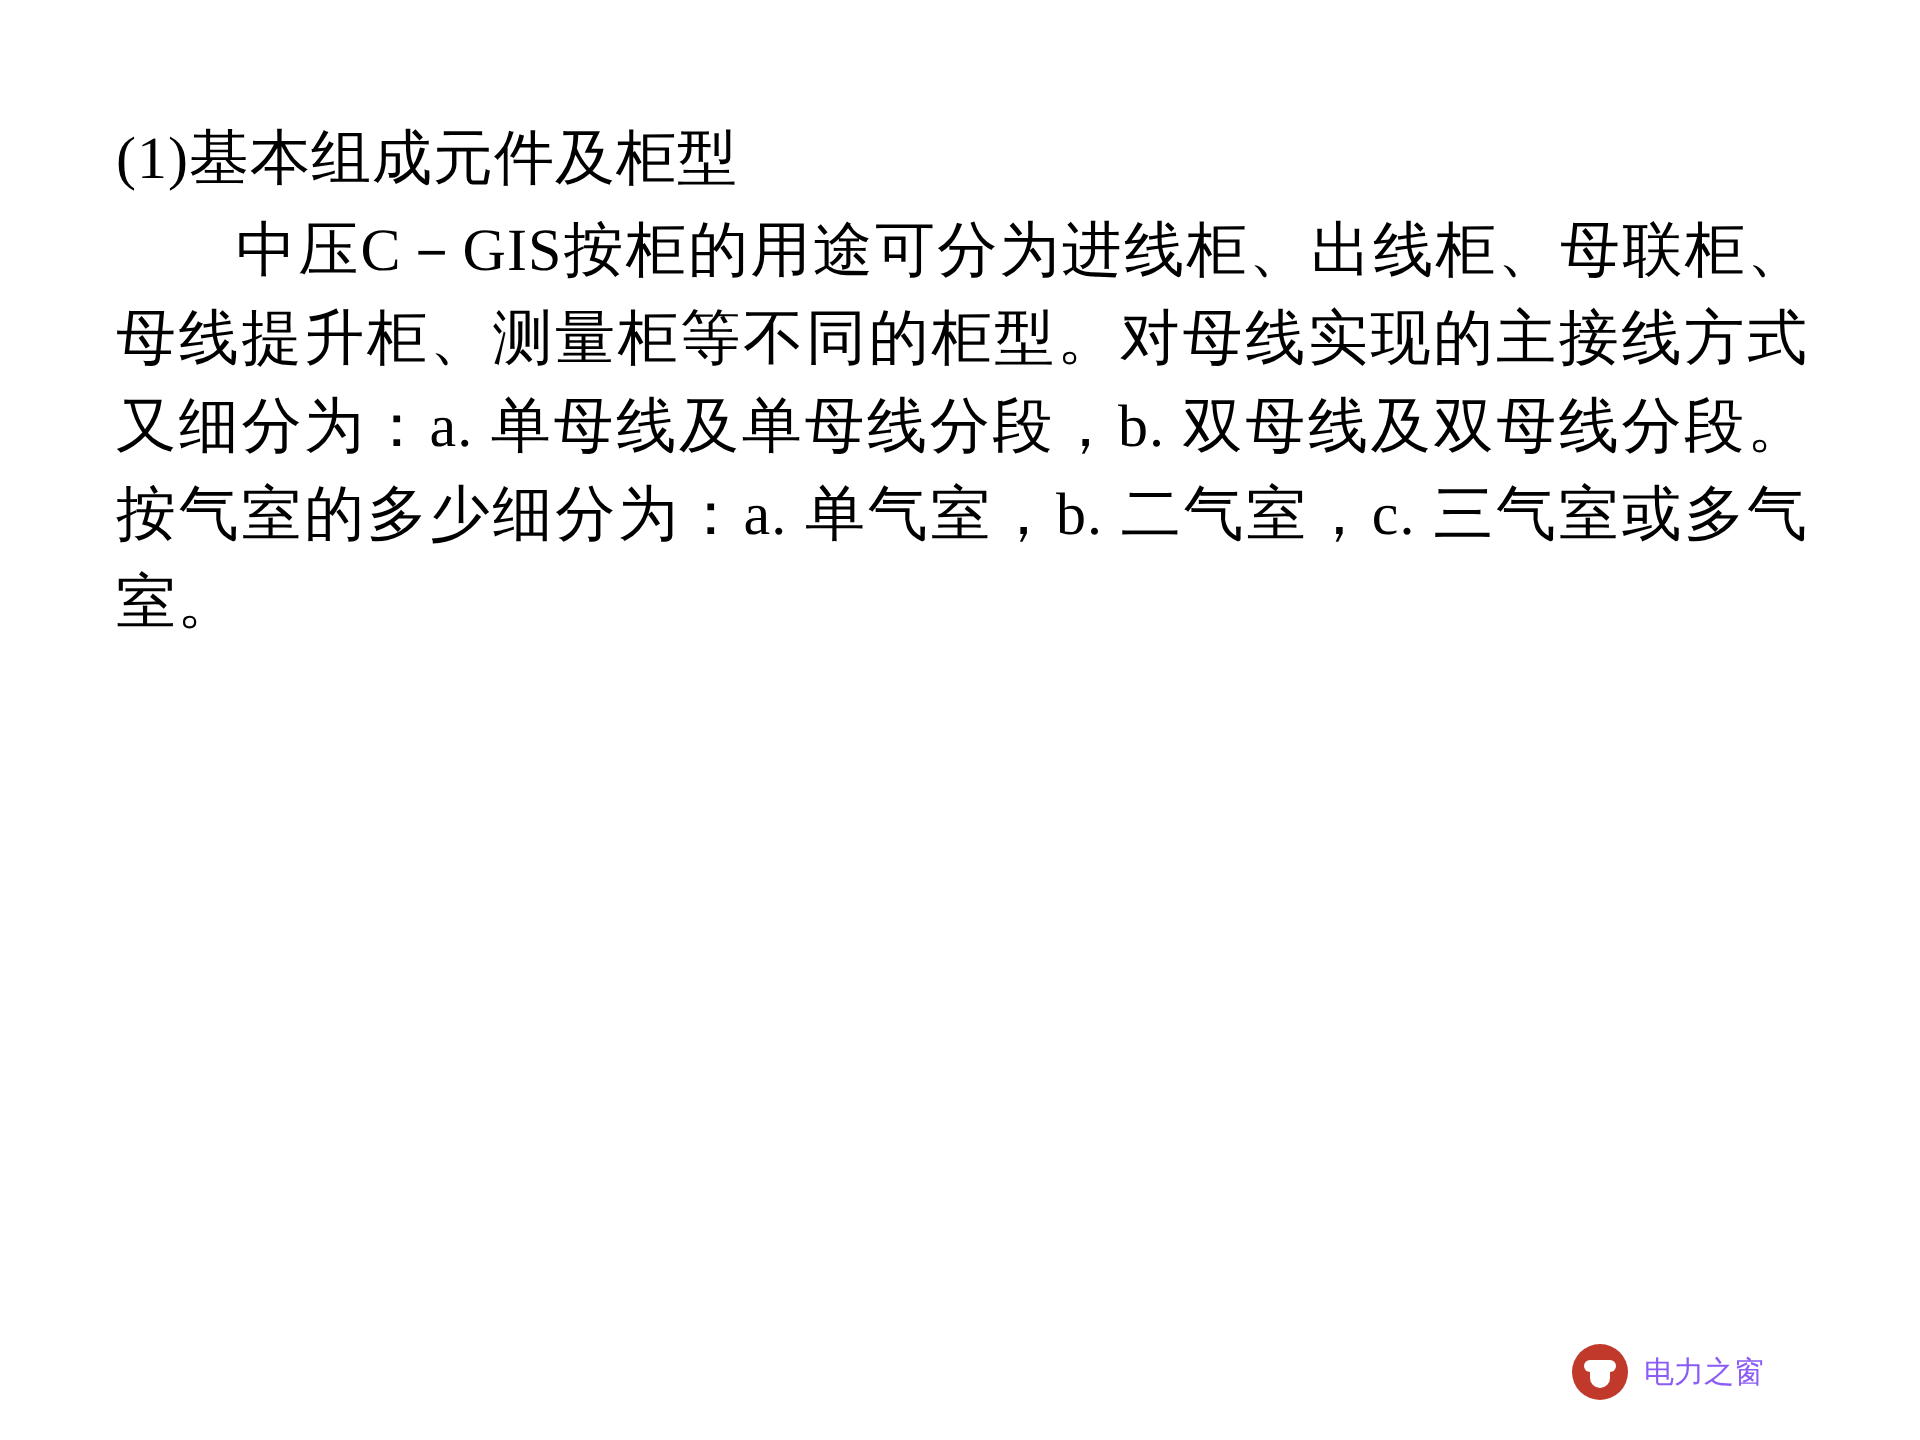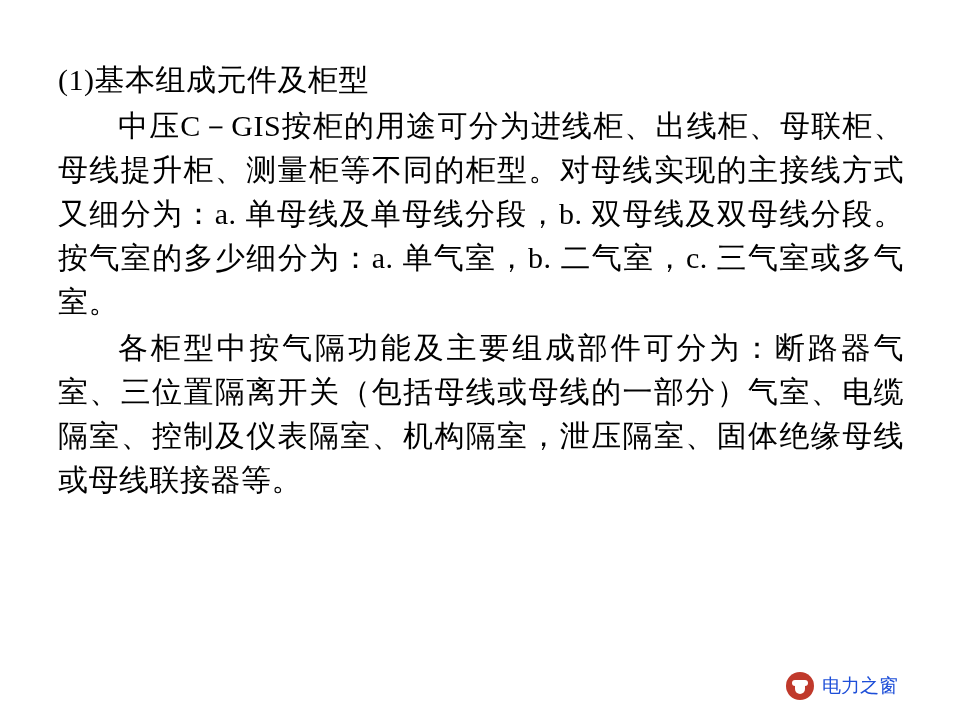--- a/index.html
+++ b/index.html
@@ -73,36 +73,35 @@
     position: absolute;
     left: 9px;
     top: 14px;
     width: 10px;
     height: 8px;
     border-radius: 0 0 5px 5px;
     background: #ffffff;
   }
   .logo-text {
     font-family: Liberation Mono, monospace;
-    font-size: 19px;
-    color: #1d4ed8;
+    font-size: 15px;
+    color: #8b5cf6;
     white-space: nowrap;
   }
 </style>
 </head>
 <body>
 
 <div class="slide">
 
   <div class="body-block">
     <p class="para heading">(1)基本组成元件及柜型</p>
 
     <p class="para indented gap">中压C－GIS按柜的用途可分为进线柜、出线柜、母联柜、母线提升柜、测量柜等不同的柜型。对母线实现的主接线方式又细分为：a. 单母线及单母线分段，b. 双母线及双母线分段。按气室的多少细分为：a. 单气室，b. 二气室，c. 三气室或多气室。</p>
 
-    <p class="para indented gap">各柜型中按气隔功能及主要组成部件可分为：断路器气室、三位置隔离开关（包括母线或母线的一部分）气室、电缆隔室、控制及仪表隔室、机构隔室，泄压隔室、固体绝缘母线或母线联接器等。</p>
   </div>
 
   <div class="logo">
     <span class="logo-badge"></span>
     <span class="logo-text">电力之窗</span>
   </div>
 
 </div>
 
 </body></html>

